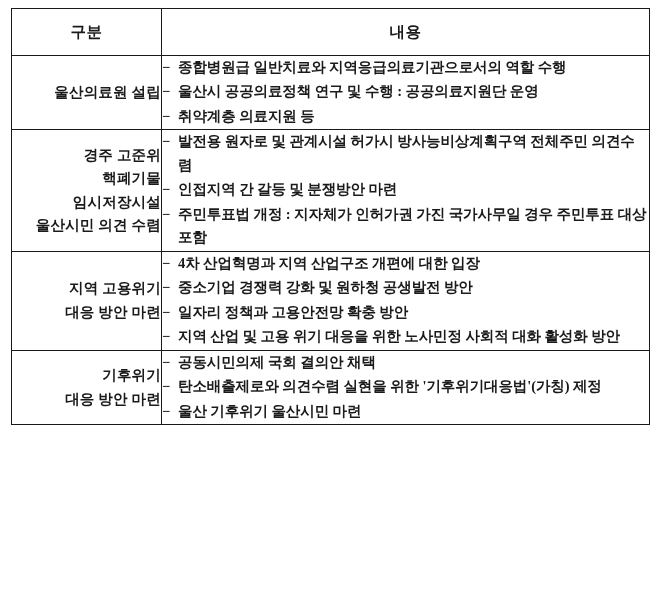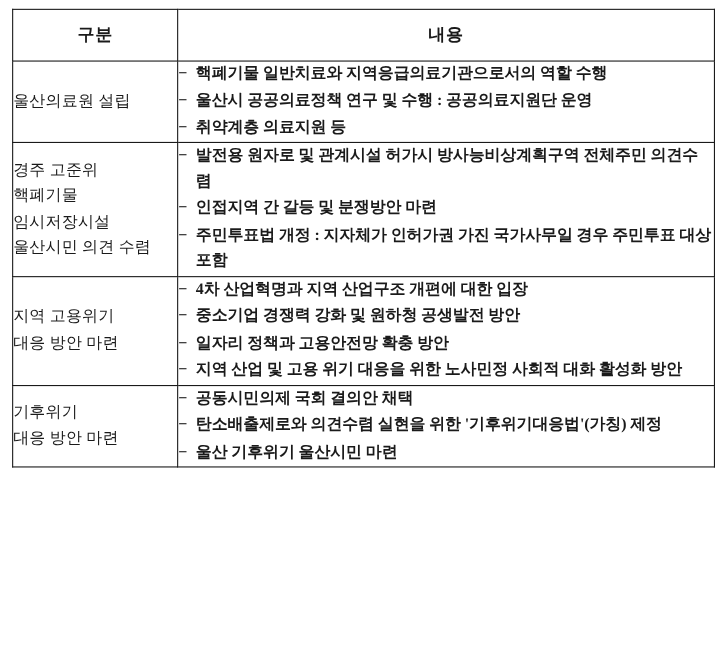--- a/index.html
+++ b/index.html
@@ -40,22 +40,22 @@
   .header-cell {
     text-align: center;
     font-weight: bold;
     font-size: 15.5px;
     letter-spacing: 0.6px;
     height: 46px;
     line-height: 46px;
     padding: 0 4px;
   }
   .category-cell {
-    text-align: left;
-    font-weight: normal;
+    text-align: right;
+    font-weight: bold;
     font-size: 14.5px;
     line-height: 1.62;
     letter-spacing: 0.2px;
     padding: 6px 4px;
   }
   .category-cell .cat-line {
     display: block;
     white-space: nowrap;
   }
   .content-cell {
@@ -101,21 +101,21 @@
         <th class="header-cell">구분</th>
         <th class="header-cell">내용</th>
       </tr>
     </thead>
     <tbody id="table-body">
         <tr>
           <td class="category-cell">
             <span class="cat-line">울산의료원 설립</span>
           </td>
           <td class="content-cell">
-            <span class="bullet-line"><span class="dash">−</span><span>핵폐기물 일반치료와 지역응급의료기관으로서의 역할 수행</span></span>
+            <span class="bullet-line"><span class="dash">−</span><span>종합병원급 일반치료와 지역응급의료기관으로서의 역할 수행</span></span>
             <span class="bullet-line"><span class="dash">−</span><span>울산시 공공의료정책 연구 및 수행 : 공공의료지원단 운영</span></span>
             <span class="bullet-line"><span class="dash">−</span><span>취약계층 의료지원 등</span></span>
           </td>
         </tr>
         <tr>
           <td class="category-cell">
             <span class="cat-line">경주 고준위</span>
             <span class="cat-line">핵폐기물</span>
             <span class="cat-line">임시저장시설</span>
             <span class="cat-line">울산시민 의견 수렴</span>

